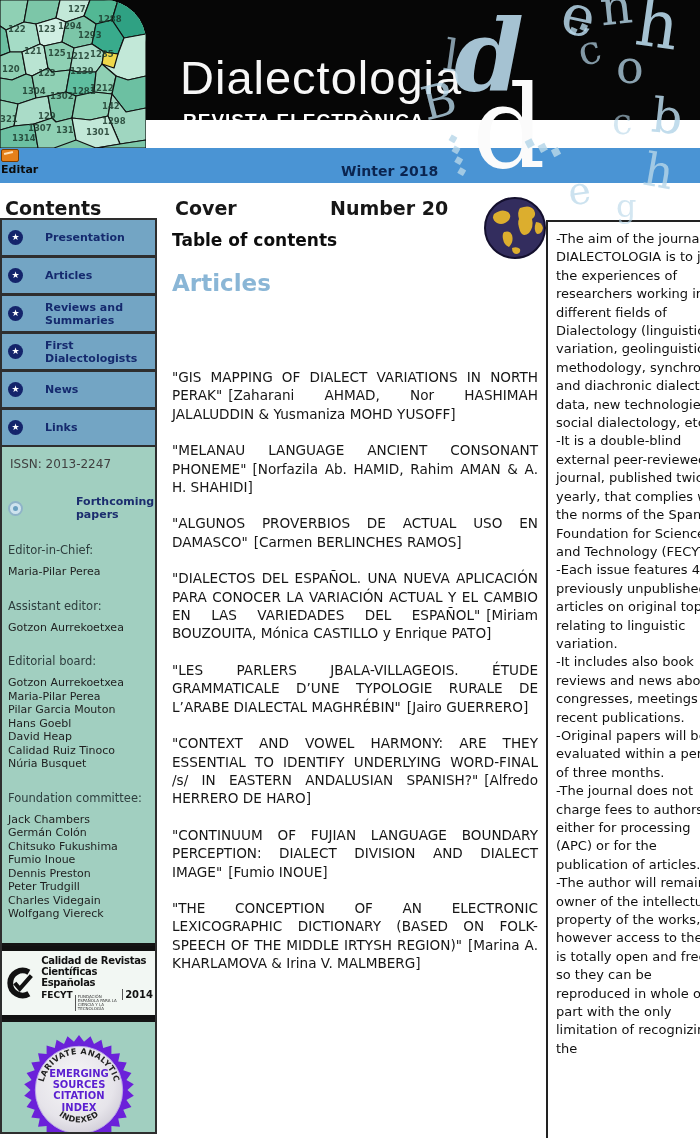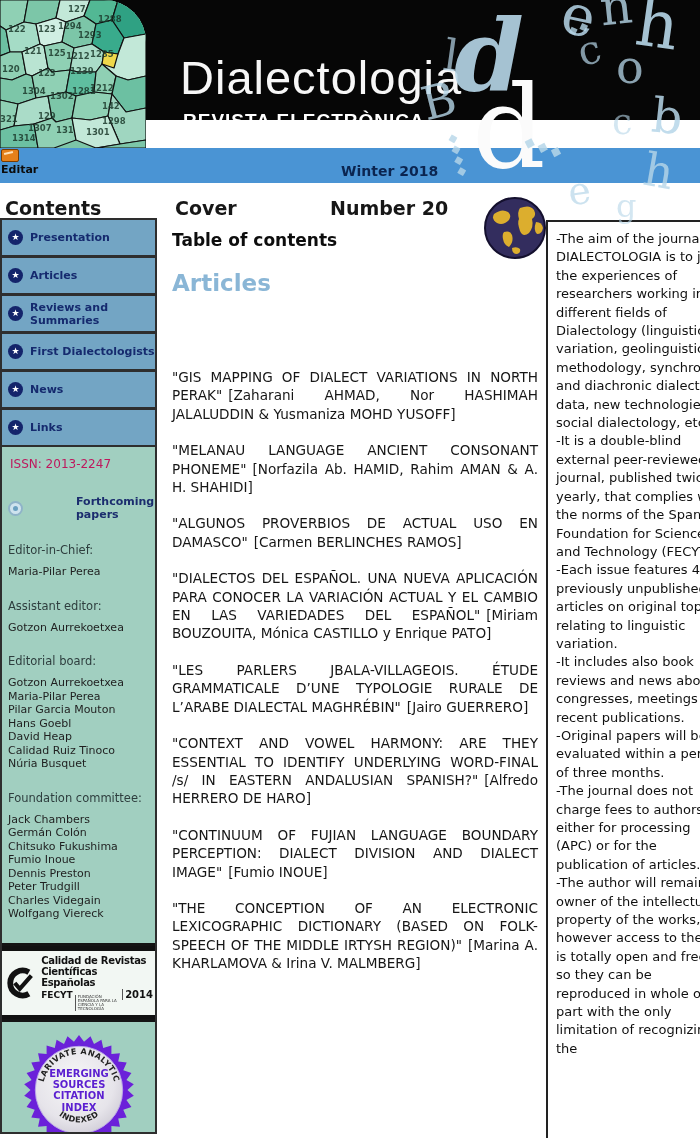--- a/index.html
+++ b/index.html
@@ -50,30 +50,30 @@
   .winter{position:absolute;left:341px;top:163px;font-size:14px;font-weight:bold;color:#0b2550;z-index:5;}
   .nav-row{position:absolute;left:0;top:194px;width:584px;height:30px;background:#fff;}
   .nav-item{position:absolute;top:3px;font-size:19px;font-weight:bold;color:#171717;cursor:pointer;}
   .nav-contents{left:5px;} .nav-cover{left:175px;} .nav-number{left:330px;}
 
   .globe{position:absolute;left:484px;top:196px;z-index:6;}
 
   
   .menu{position:absolute;left:0;top:218px;width:157px;background:#2e2e2e;border:2px solid #2e2e2e;
         box-sizing:border-box;display:flex;flex-direction:column;gap:3px;}
-  .menu-item{height:35px;background:#73a5c4;display:flex;align-items:center;gap:7px;
+  .menu-item{height:35px;background:#73a5c4;display:flex;align-items:center;gap:22px;
         padding-left:6px;cursor:pointer;}
   .star-icon{width:15px;height:15px;border-radius:50%;background:#14246b;color:#fff;
         font-size:9px;line-height:15px;text-align:center;flex:none;}
   .star-icon::before{content:"★";}
   .menu-label{font-size:11px;font-weight:bold;color:#152a6e;}
 
   .sidebar-green{position:absolute;left:0;top:447px;width:157px;height:687px;background:#a1cfc0;
         border:2px solid #2e2e2e;border-top:none;box-sizing:border-box;padding:6px 6px 0 6px;overflow:hidden;}
-  .issn{font-size:12px;color:#be185d;margin:4px 0 0 2px;}
+  .issn{font-size:12px;color:#404040;margin:4px 0 0 2px;}
   .forth{margin-top:24px;display:flex;align-items:center;gap:8px;cursor:pointer;}
   .forth-icon{width:11px;height:11px;border-radius:50%;background:#cfe3ee;border:2px solid #8fb3c8;
         position:relative;flex:none;}
   .forth-icon::before{content:"";position:absolute;left:3px;top:3px;width:5px;height:5px;
         border-radius:50%;background:#6aa0c0;}
   .forth-label{font-size:11px;font-weight:bold;color:#1b2d6e;margin-left:45px;}
   .sb-h{font-size:11.5px;color:#2e3e3e;margin-top:20px;}
   .sb-h.first{margin-top:22px;}
   .names{font-size:11px;line-height:13.5px;color:#1f1f1f;margin-top:8px;}
   .sb-line{border-top:3px solid #141414;margin:22px -6px 0 -6px;}

